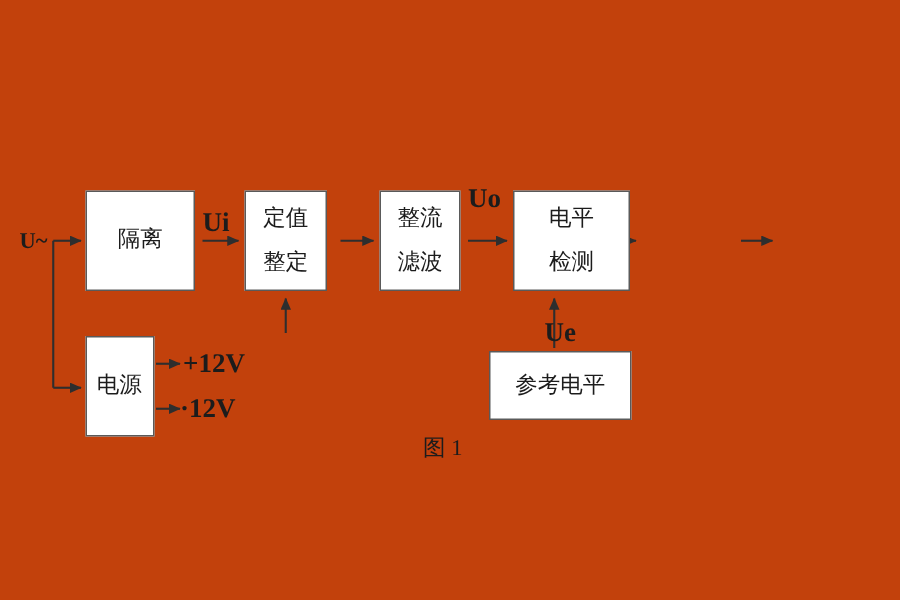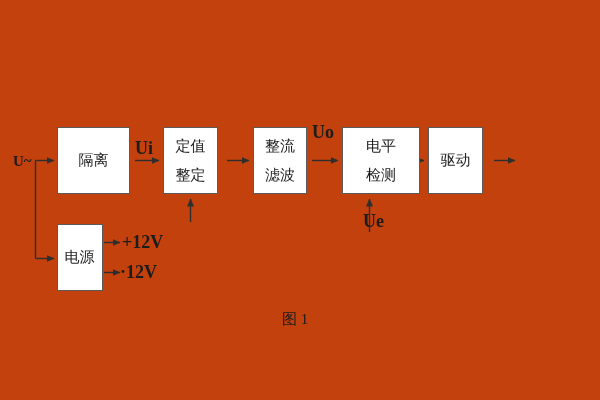--- a/index.html
+++ b/index.html
@@ -38,21 +38,20 @@
     font-size: 18px;
     line-height: 16px;
     white-space: nowrap;
   }
   .cn-label {
     position: absolute;
     color: #1c1c1c;
     font-size: 15px;
     line-height: 16px;
     white-space: nowrap;
-    margin-top: 20px;
   }
 </style>
 </head>
 <body>
 
 <div id="canvas">
 
   <svg id="wires" viewBox="0 0 600 400" xmlns="http://www.w3.org/2000/svg">
     <defs>
       <marker id="arrow" markerUnits="userSpaceOnUse" markerWidth="9" markerHeight="8" refX="7.5" refY="3.5" orient="auto">
@@ -87,30 +86,30 @@
   <div class="block" style="left:163px; top:127px; width:55px; height:67px">
     <span>定值</span>
     <span>整定</span>
   </div>
 
   <div class="block" style="left:342px; top:127px; width:78px; height:67px">
     <span>电平</span>
     <span>检测</span>
   </div>
 
-  <div class="block" style="left:428px; top:127px; width:55px; height:67px">
-    <span>驱动</span>
-  </div>
 
 
   <div class="block" style="left:57px; top:224px; width:46px; height:67px; padding-right:1px">
     <span>电源</span>
   </div>
 
 
+  <div class="block" style="left:326px; top:234px; width:95px; height:46px">
+    <span>参考电平</span>
+  </div>
 
   <span class="latin-label" style="left:13px; top:153px; font-size:15px">U~</span>
 
   <span class="latin-label" style="left:135px; top:140px">Ui</span>
 
   <span class="latin-label" style="left:312px; top:124px">Uo</span>
 
   <span class="latin-label" style="left:363px; top:213px">Ue</span>
 
   <span class="latin-label" style="left:122px; top:234px">+12V</span>

